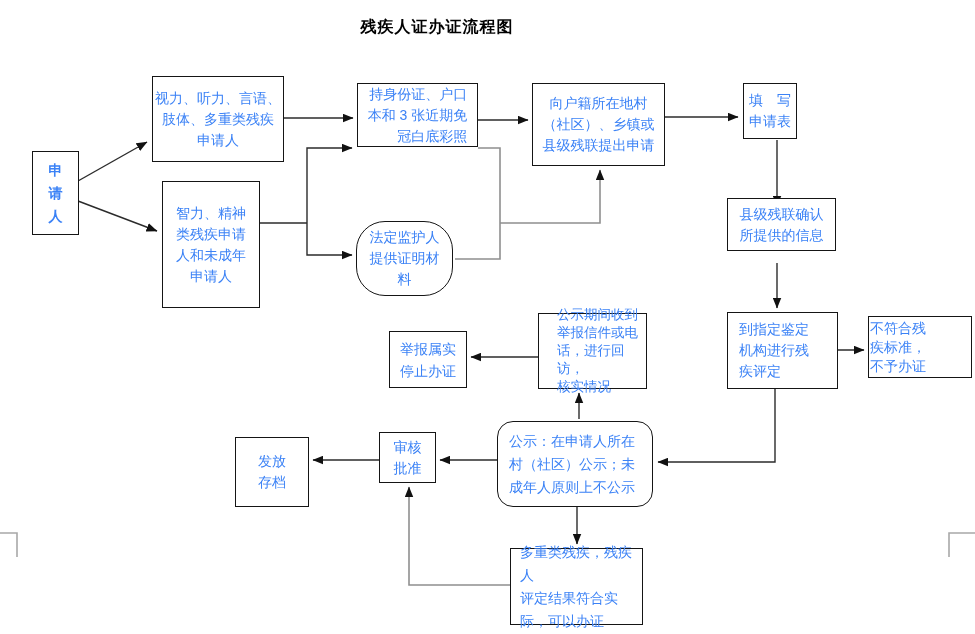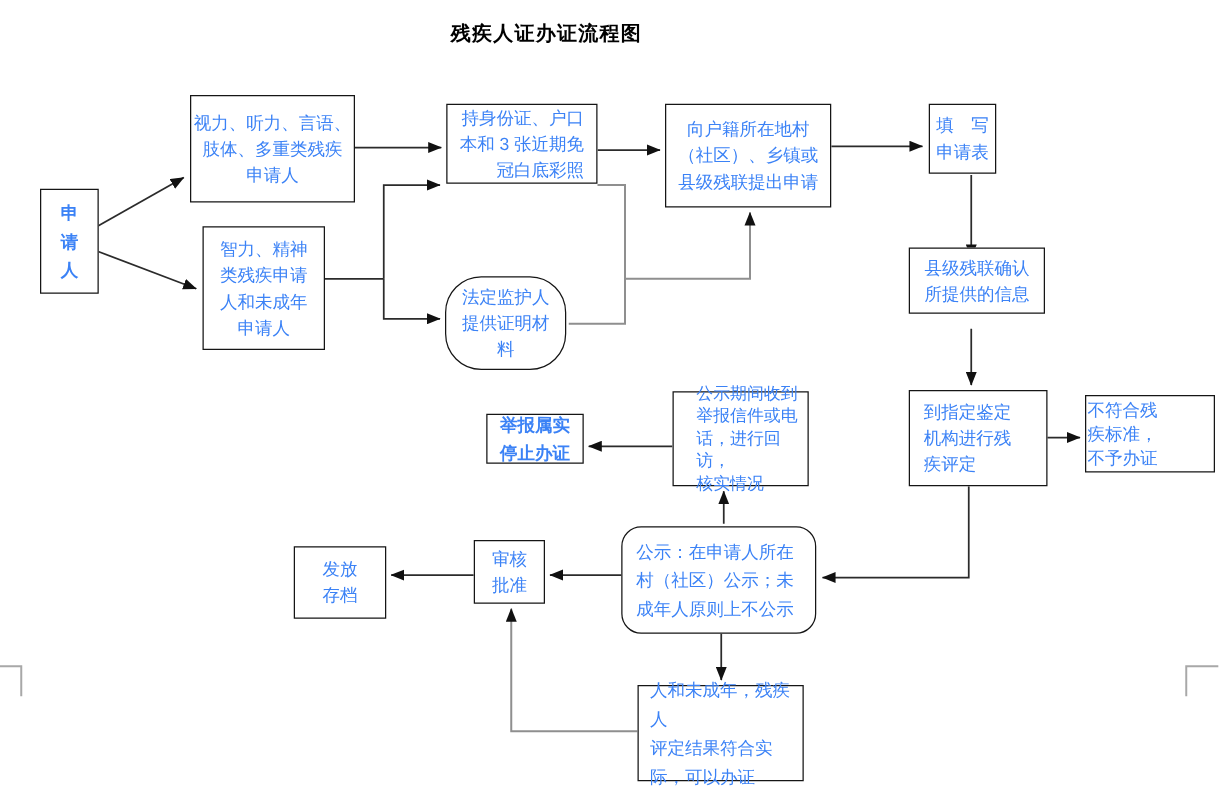--- a/index.html
+++ b/index.html
@@ -88,21 +88,21 @@
   </svg>
 
   <div class="box" style="left:32px;top:151px;width:47px;height:84px;font-weight:bold;line-height:23px;">申
 请
 人</div>
 
   <div class="box" style="left:152px;top:76px;width:132px;height:86px;">视力、听力、言语、
 肢体、多重类残疾
 申请人</div>
 
-  <div class="box" style="left:162px;top:181px;width:98px;height:99px;">智力、精神
+  <div class="box" style="left:162px;top:181px;width:98px;height:127px;">智力、精神
 类残疾申请
 人和未成年
 申请人</div>
 
   <div class="box" style="left:357px;top:83px;width:121px;height:64px;text-align:right;">持身份证、户口
 本和 3 张近期免
 冠白底彩照</div>
 
   <div class="box" style="left:356px;top:221px;width:97px;height:75px;border-radius:29px;">法定监护人
 提供证明材
@@ -124,30 +124,30 @@
 
   <div class="box left" style="left:868px;top:316px;width:104px;height:62px;padding-left:1px;line-height:19px;">不符合残
 疾标准，
 不予办证</div>
 
   <div class="box left" style="left:538px;top:313px;width:109px;height:76px;padding-left:18px;font-size:13.5px;line-height:18px;">公示期间收到
 举报信件或电
 话，进行回访，
 核实情况</div>
 
-  <div class="box" style="left:389px;top:331px;width:78px;height:40px;line-height:22px;font-weight:bold;">举报属实
+  <div class="box" style="left:389px;top:331px;width:78px;height:57px;line-height:22px;">举报属实
 停止办证</div>
 
   <div class="box" style="left:379px;top:432px;width:57px;height:51px;">审核
 批准</div>
 
   <div class="box left rounded" style="left:497px;top:421px;width:156px;height:86px;padding-left:11px;line-height:23px;">公示：在申请人所在
 村（社区）公示；未
 成年人原则上不公示</div>
 
-  <div class="box" style="left:235px;top:437px;width:74px;height:58px;">发放
+  <div class="box" style="left:235px;top:437px;width:74px;height:70px;">发放
 存档</div>
 
-  <div class="box left" style="left:510px;top:548px;width:133px;height:77px;padding-left:9px;line-height:23px;">人和未成年，残疾人
+  <div class="box left" style="left:510px;top:548px;width:133px;height:77px;padding-left:9px;line-height:23px;">多重类残疾，残疾人
 评定结果符合实
 际，可以办证</div>
 
 </div>
 
 </body></html>

